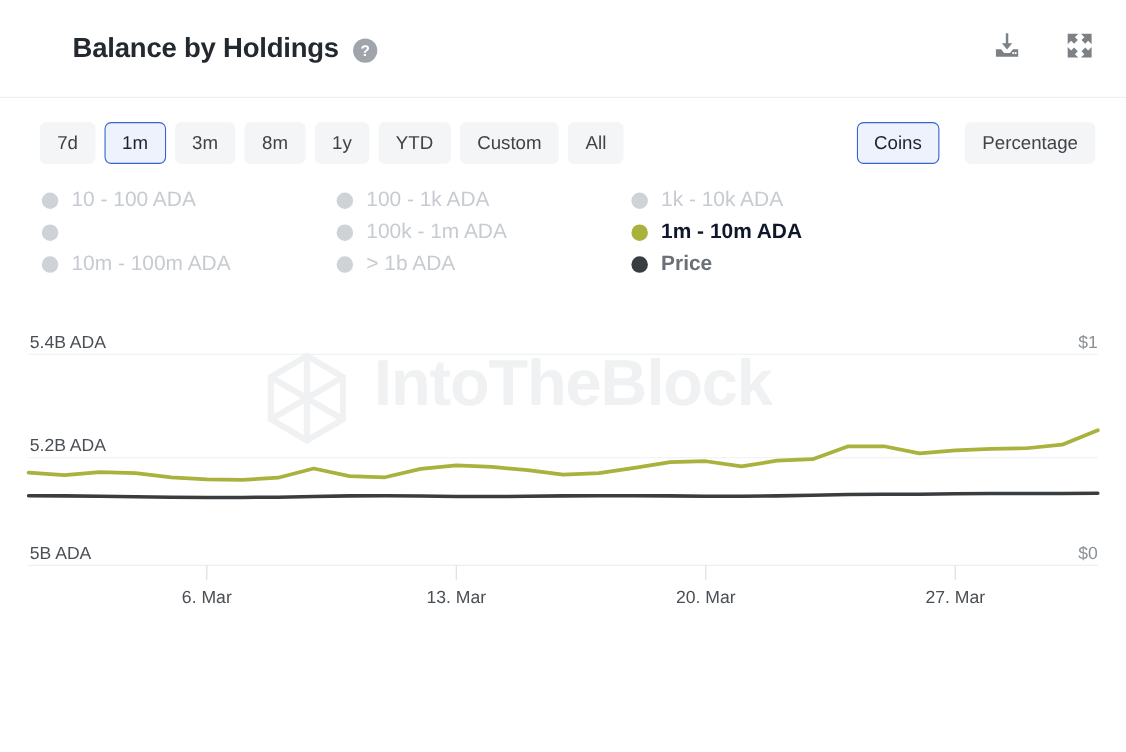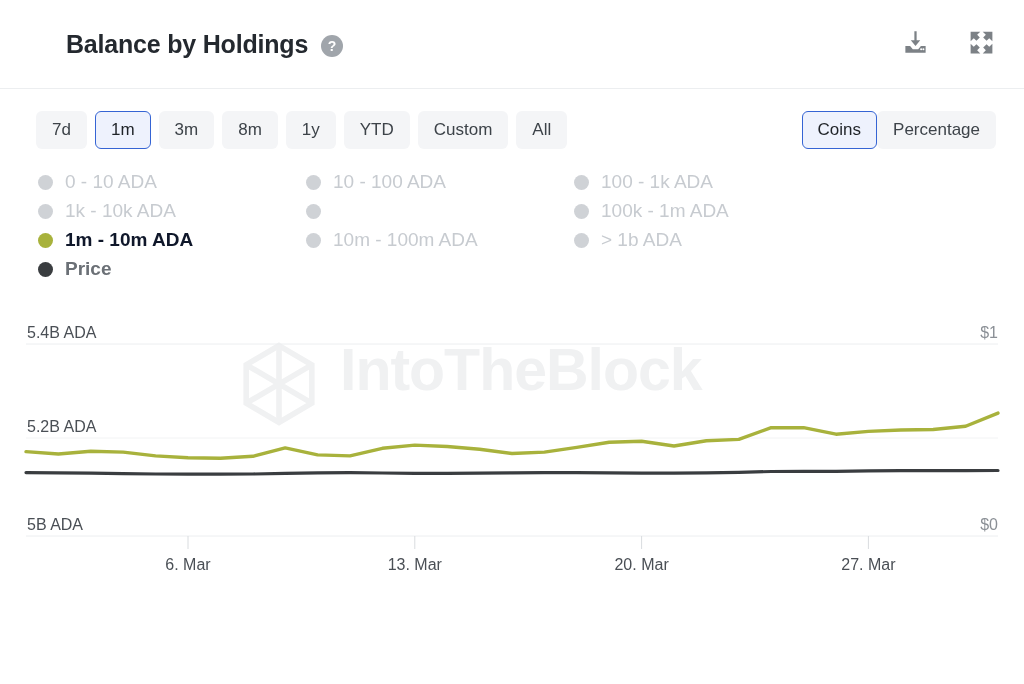--- a/index.html
+++ b/index.html
@@ -43,21 +43,21 @@
     background: #f4f5f7; border: 1px solid transparent;
     border-radius: 6px; height: 38px; padding: 0 15px;
     font-family: "Liberation Sans", sans-serif;
     font-size: 17px; color: #3d4349; cursor: pointer;
     display: flex; align-items: center; justify-content: center;
     white-space: nowrap;
   }
   .rbtn.active {
     background: #eef2fd; border-color: #3564d4; color: #1f2328;
   }
-  .modes { margin-left: auto; display: flex; align-items: flex-start; gap: 0; }
+  .modes { margin-left: auto; display: flex; align-items: flex-start; gap: 23px; }
 
   
   .legend {
     padding: 22px 28px 0 38px;
     display: grid;
     grid-template-columns: 268px 268px 268px;
     row-gap: 7px;
   }
   .litem { display: flex; align-items: center; gap: 12px; cursor: pointer; }
   .ldot { width: 15px; height: 15px; border-radius: 50%; background: #cfd2d6; flex: none; }
@@ -118,24 +118,20 @@
     </div>
     <div class="modes">
       <button class="rbtn active">Coins</button>
       <button class="rbtn">Percentage</button>
     </div>
   </div>
 
   <div class="legend">
     <div class="litem">
       <span class="ldot"></span>
-      <span class="llabel">0 - 10 ADA</span>
-    </div>
-    <div class="litem">
-      <span class="ldot"></span>
       <span class="llabel">10 - 100 ADA</span>
     </div>
     <div class="litem">
       <span class="ldot"></span>
       <span class="llabel">100 - 1k ADA</span>
     </div>
 
     <div class="litem">
       <span class="ldot"></span>
       <span class="llabel">1k - 10k ADA</span>

